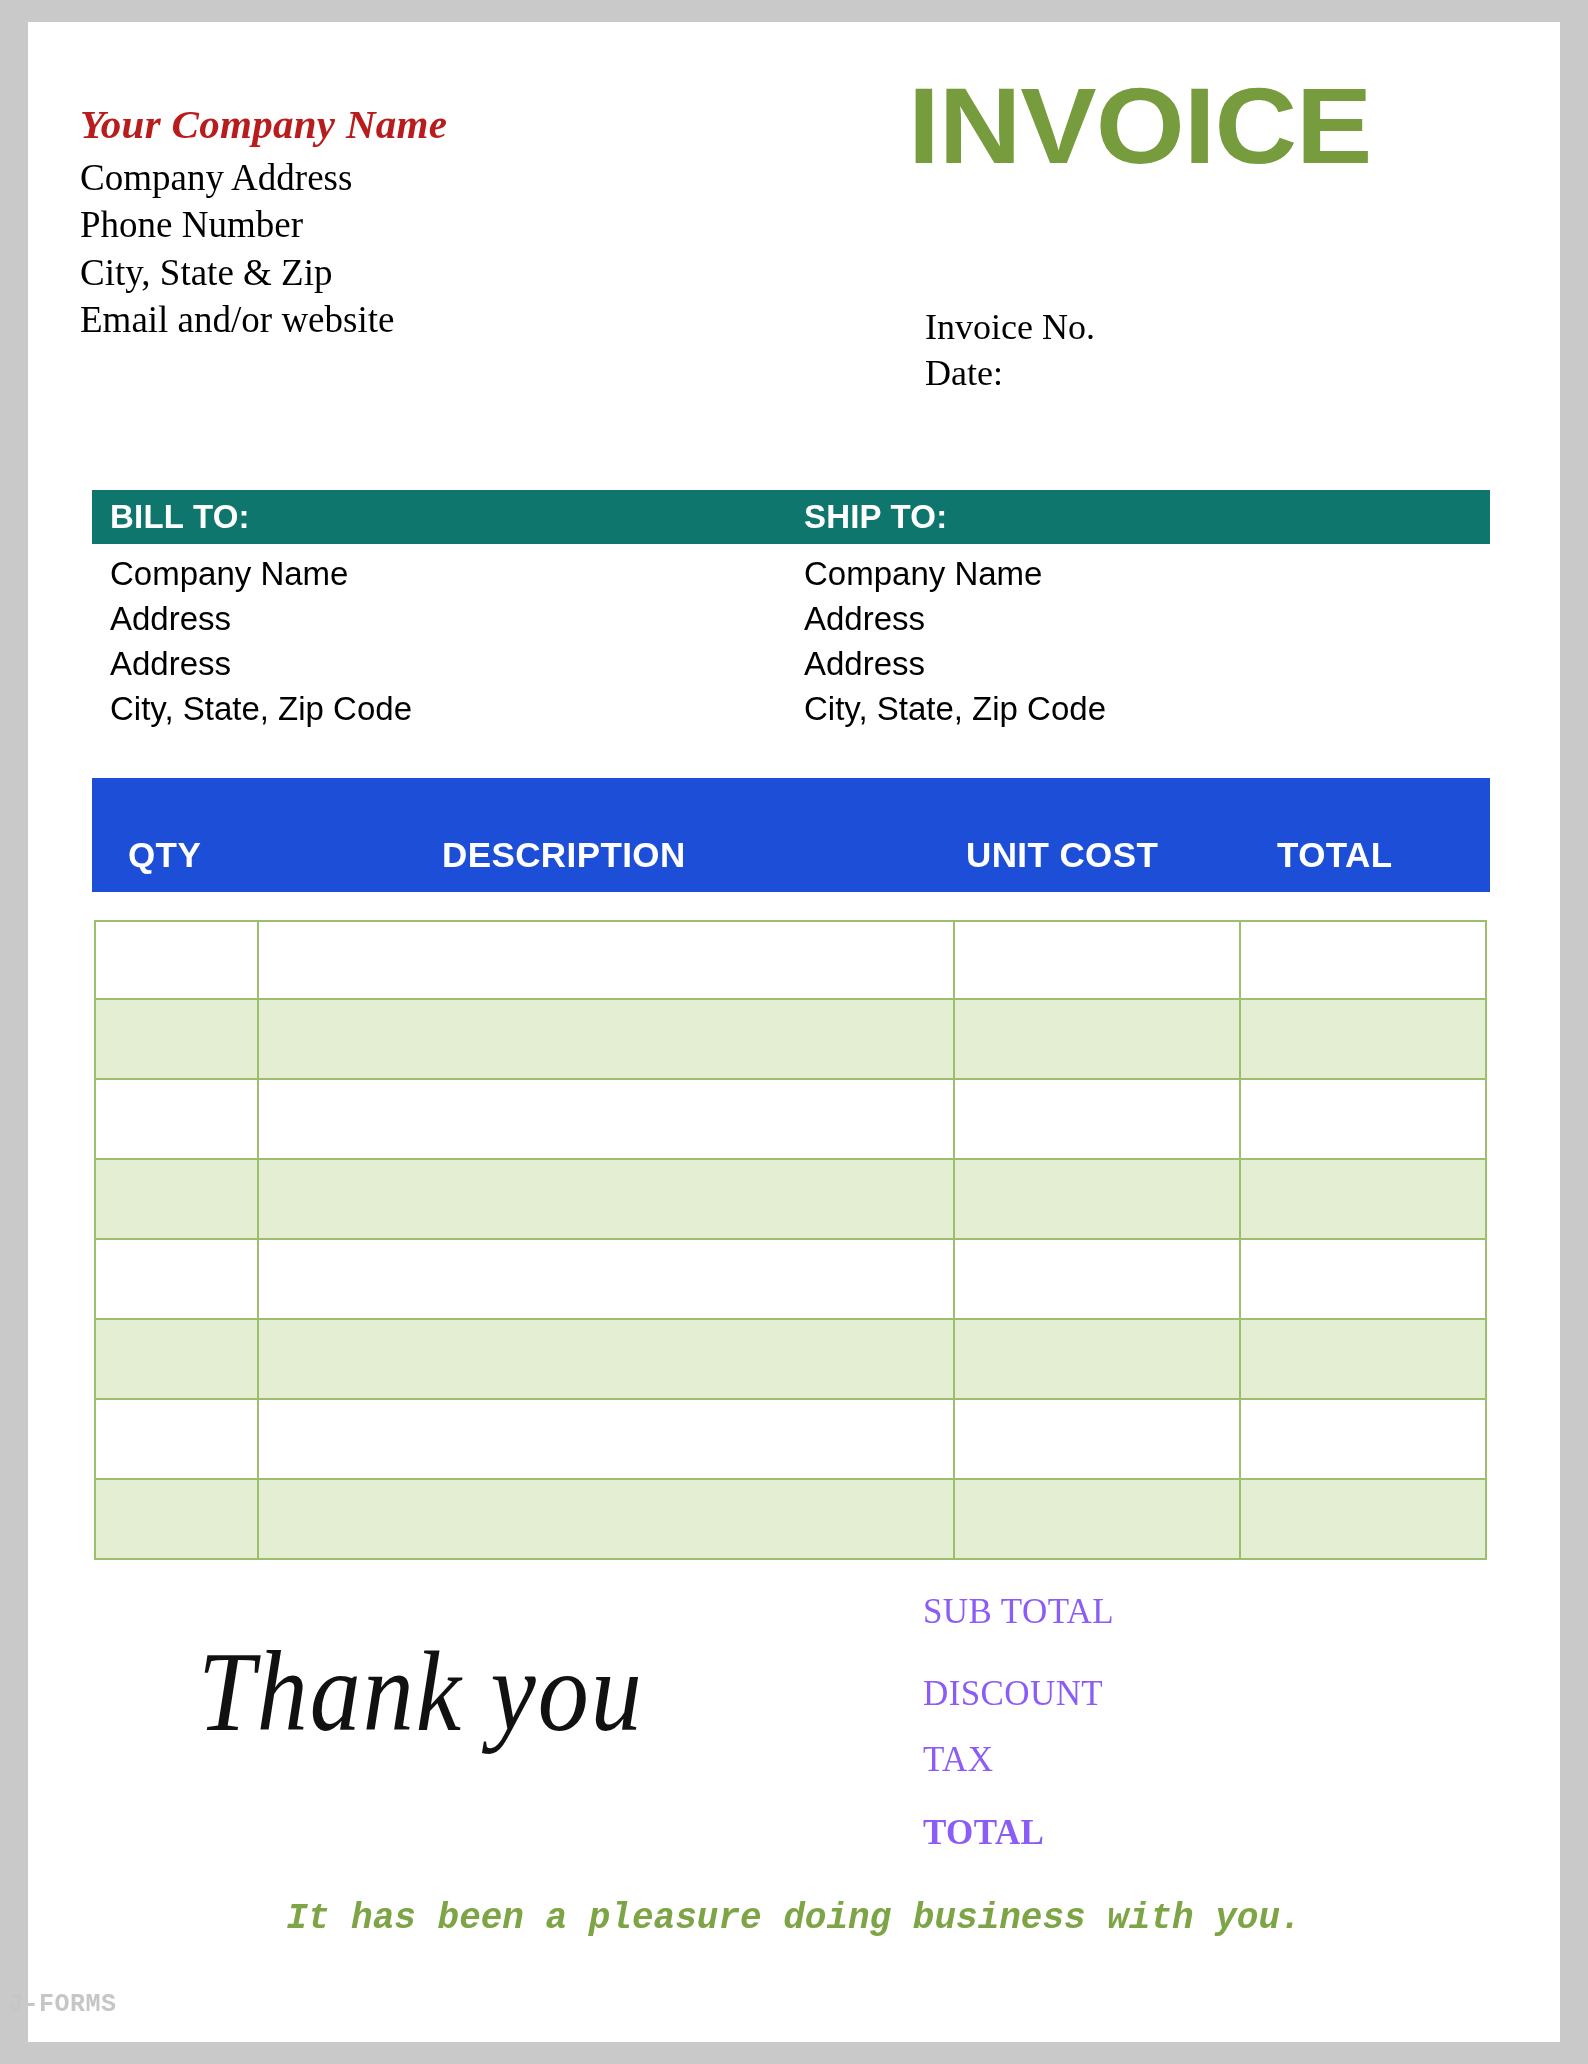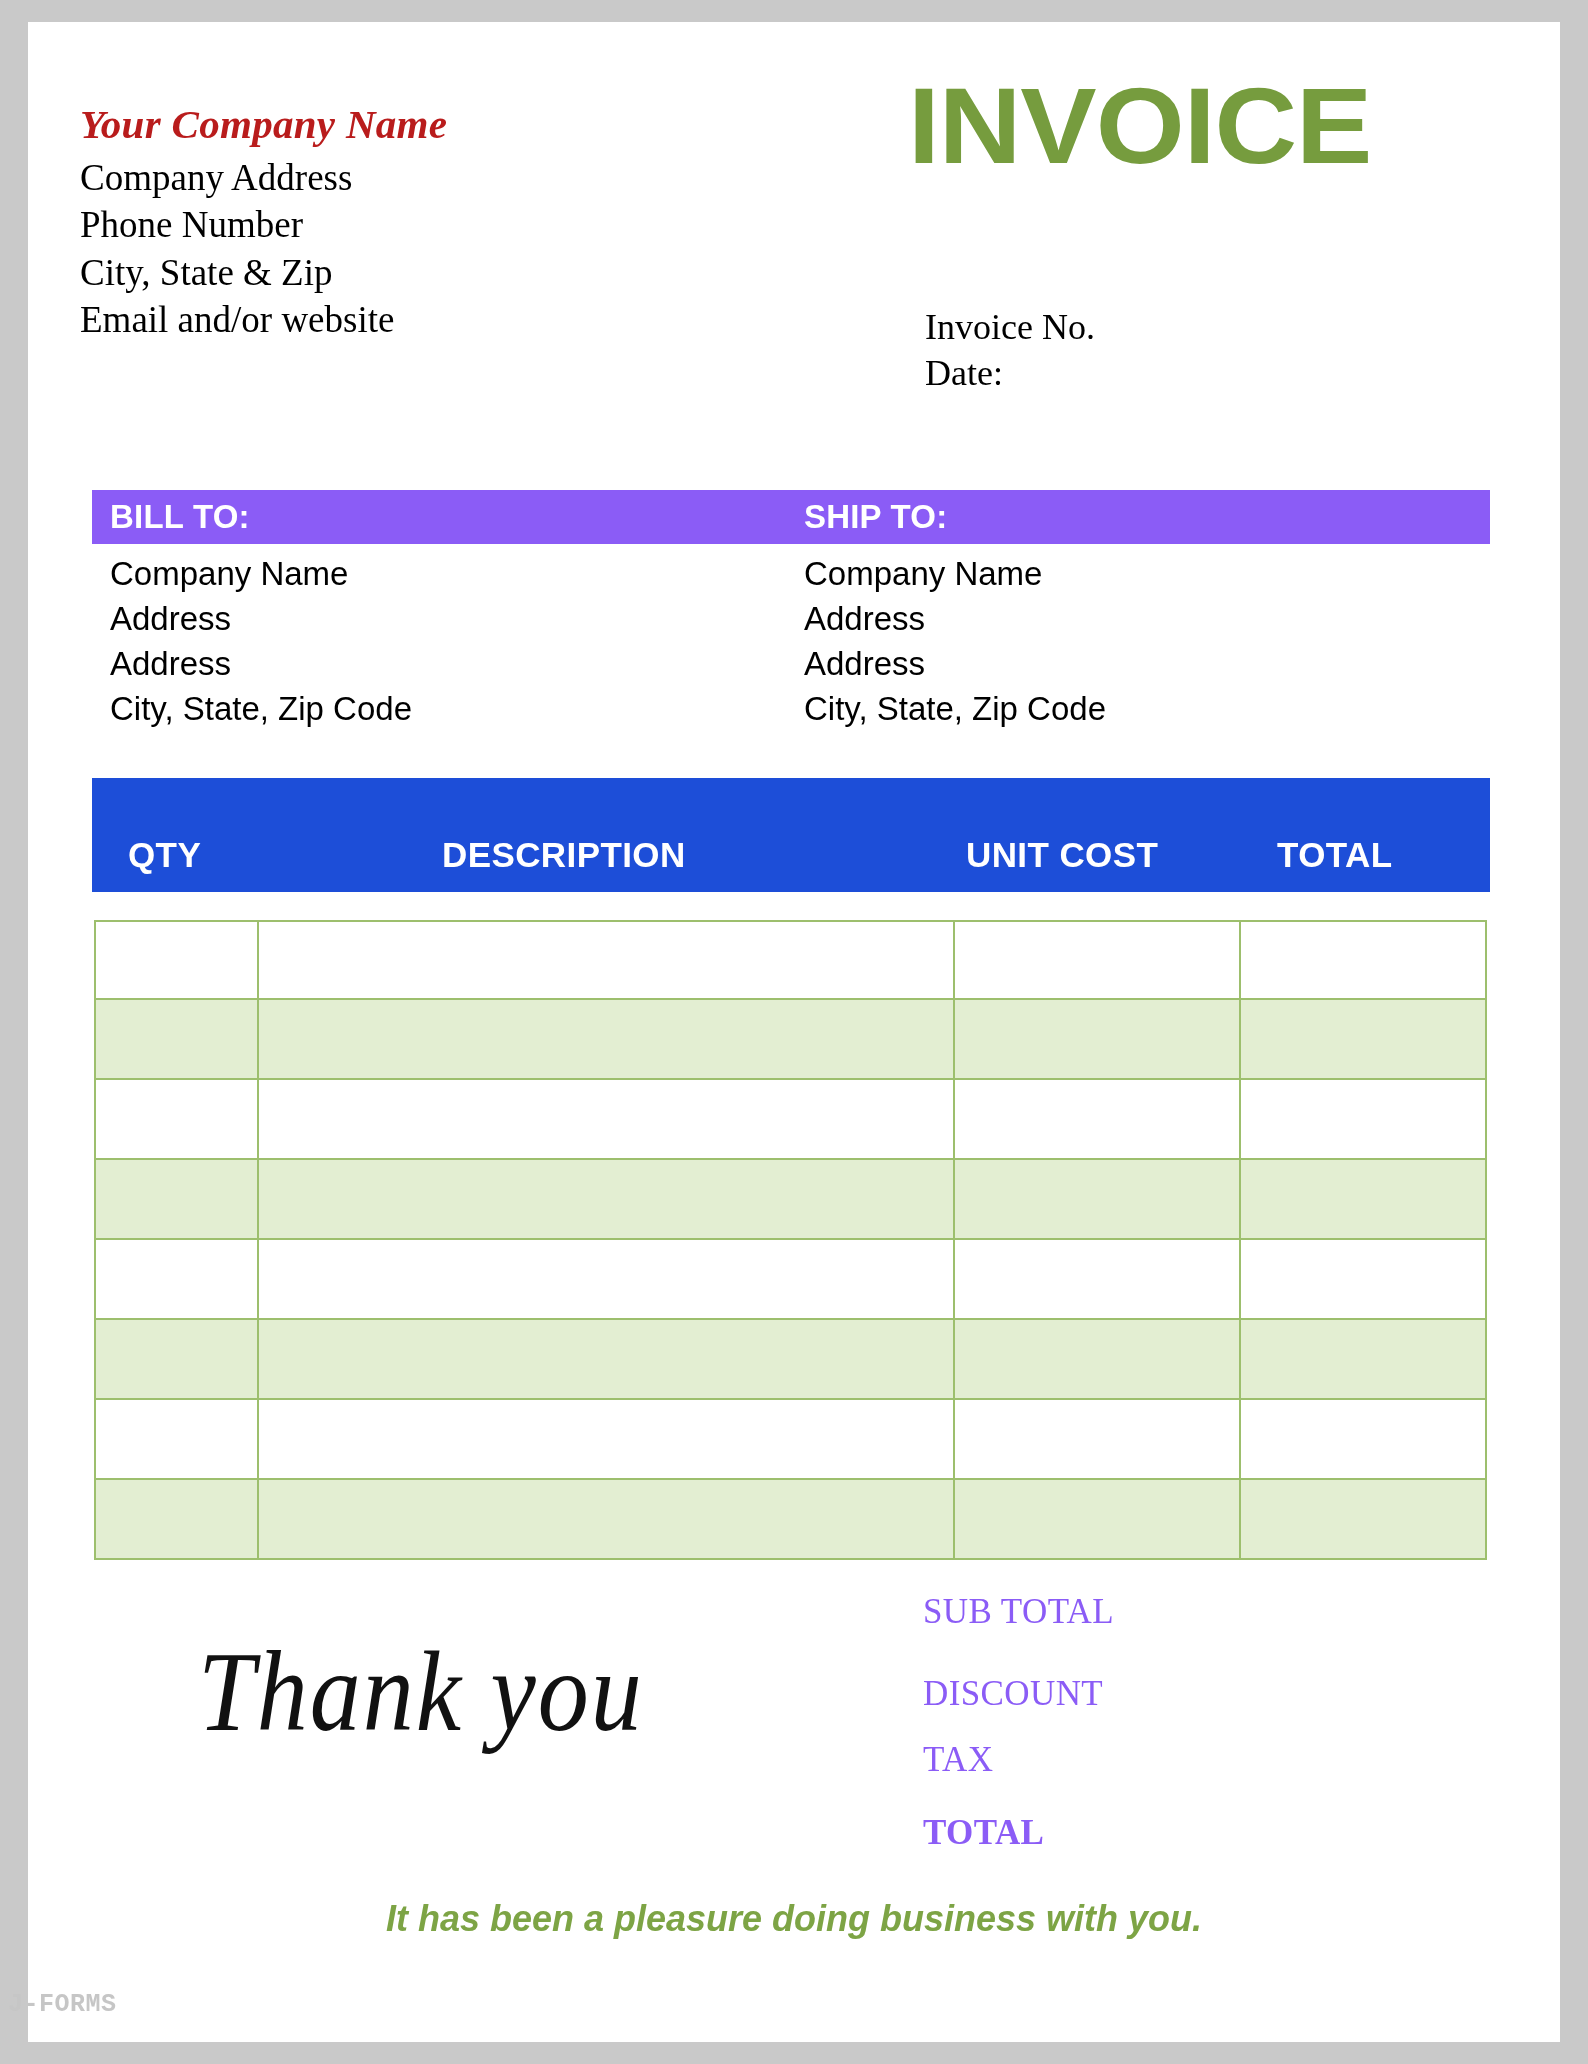--- a/index.html
+++ b/index.html
@@ -80,21 +80,21 @@
     line-height: 1.27;
   }
 
   
   .party-bar {
     position: absolute;
     left: 64px;
     top: 468px;
     width: 1398px;
     height: 54px;
-    background: #8b5cf6;
+    background: #0f766e;
   }
   .party-bar .lbl {
     position: absolute;
     top: 8px;
     font-size: 33px;
     font-weight: bold;
     color: #ffffff;
     letter-spacing: 0.2px;
   }
   .party-bar .lbl.bill { left: 18px; }
@@ -199,21 +199,21 @@
     transform: scaleY(1.12);
     transform-origin: left top;
   }
 
   .footer-note {
     position: absolute;
     left: 0;
     top: 1876px;
     width: 100%;
     text-align: center;
-    font-family: Liberation Sans, sans-serif;
+    font-family: Liberation Mono, monospace;
     font-style: italic;
     font-weight: bold;
     font-size: 36px;
     color: #7da445;
   }
 
   .watermark {
     position: absolute;
     left: 8px;
     top: 1990px;

